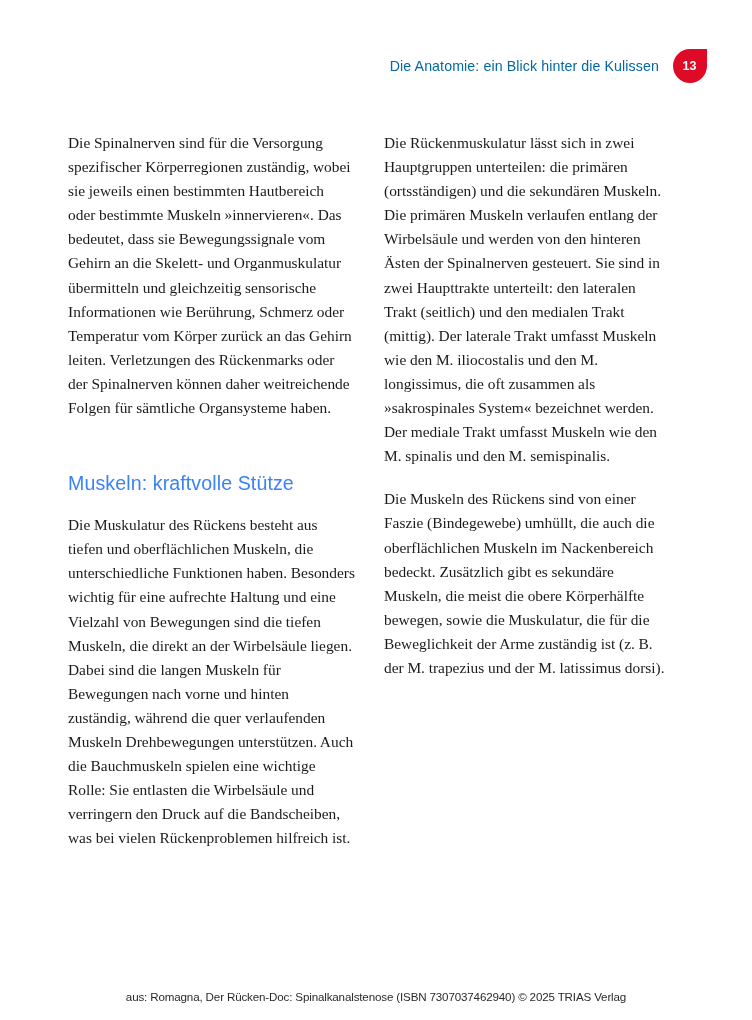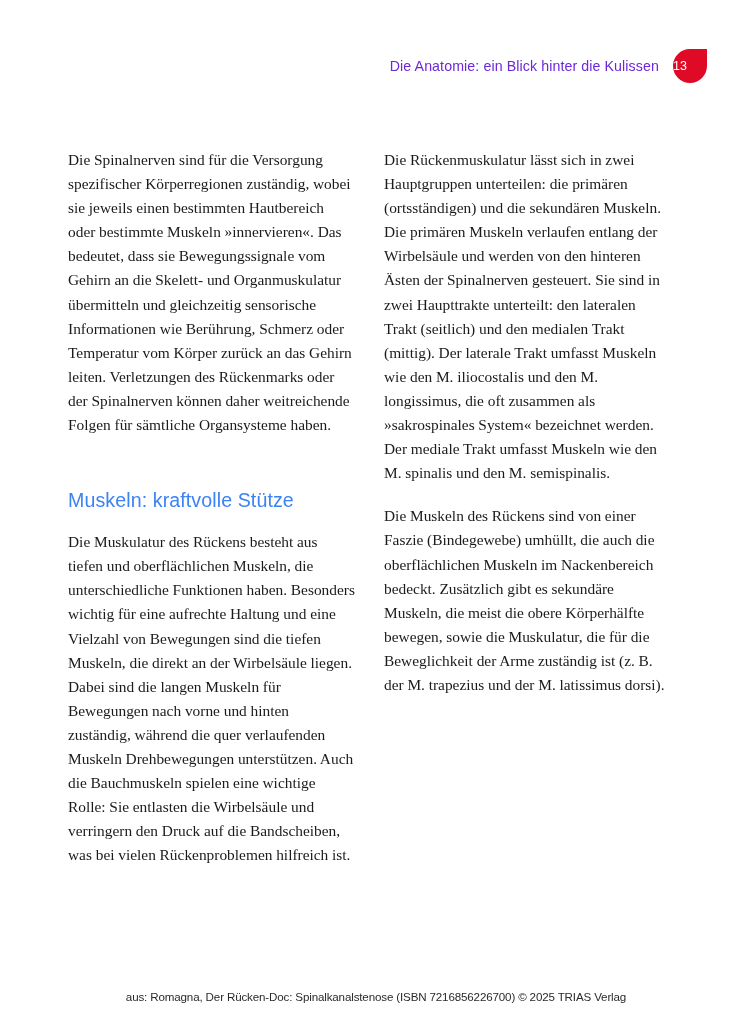--- a/index.html
+++ b/index.html
@@ -31,52 +31,53 @@
     height: 36px;
     display: flex;
     align-items: center;
     justify-content: flex-end;
     gap: 14px;
   }
   .running-head-title {
     font-family: "Liberation Sans", "DejaVu Sans", sans-serif;
     font-size: 14.2px;
     letter-spacing: 0.1px;
-    color: #6d28d9;
+    color: #0369a1;
     white-space: nowrap;
     line-height: 1;
     padding-left: 16px;
   }
   .page-badge {
     width: 34px;
     height: 34px;
     background: #de0a26;
     
     border-radius: 17px 0 17px 17px;
     display: flex;
     align-items: center;
+    justify-content: center;
     flex: none;
+    font-weight: bold;
   }
   .page-badge-number {
     font-family: "Liberation Sans", "DejaVu Sans", sans-serif;
     font-size: 12.5px;
     color: #ffffff;
     line-height: 1;
     padding-right: 1px;
   }
 
   
   .columns {
     position: absolute;
     top: 131px;
     left: 68px;
     width: 616px;
     display: flex;
     gap: 29px;
-    margin-top: 17px;
   }
   .column {
     width: 287px;
     flex: none;
   }
   .column p {
     margin: 0 0 19px 0;
     font-size: 15.4px;
     line-height: 24.1px;
     text-align: left;
@@ -134,15 +135,15 @@
       <p>Die Muskulatur des Rückens besteht aus tiefen und oberflächlichen Muskeln, die unterschiedliche Funktionen haben. Besonders wichtig für eine aufrechte Haltung und eine Vielzahl von Bewegungen sind die tiefen Muskeln, die direkt an der Wirbelsäule liegen. Dabei sind die langen Muskeln für Bewegungen nach vorne und hinten zuständig, während die quer verlaufenden Muskeln Drehbewegungen unterstützen. Auch die Bauchmuskeln spielen eine wichtige Rolle: Sie entlasten die Wirbelsäule und verringern den Druck auf die Bandscheiben, was bei vielen Rückenproblemen hilfreich ist.</p>
     </div>
 
     <div class="column">
       <p>Die Rückenmuskulatur lässt sich in zwei Hauptgruppen unterteilen: die primären (ortsständigen) und die sekundären Muskeln. Die primären Muskeln verlaufen entlang der Wirbelsäule und werden von den hinteren Ästen der Spinalnerven gesteuert. Sie sind in zwei Haupttrakte unterteilt: den lateralen Trakt (seitlich) und den medialen Trakt (mittig). Der laterale Trakt umfasst Muskeln wie den M. iliocostalis und den M. longissimus, die oft zusammen als »sakrospinales System« bezeichnet werden. Der mediale Trakt umfasst Muskeln wie den M. spinalis und den M. semispinalis.</p>
       <p>Die Muskeln des Rückens sind von einer Faszie (Bindegewebe) umhüllt, die auch die oberflächlichen Muskeln im Nackenbereich bedeckt. Zusätzlich gibt es sekundäre Muskeln, die meist die obere Körperhälfte bewegen, sowie die Muskulatur, die für die Beweglichkeit der Arme zuständig ist (z. B. der M. trapezius und der M. latissimus dorsi).</p>
     </div>
 
   </div>
 
-  <div class="footer-credit">aus: Romagna, Der Rücken-Doc: Spinalkanalstenose (ISBN 7216856226700) © 2025 TRIAS Verlag</div>
+  <div class="footer-credit">aus: Romagna, Der Rücken-Doc: Spinalkanalstenose (ISBN 7307037462940) © 2025 TRIAS Verlag</div>
 
 </div>
 
 </body></html>

